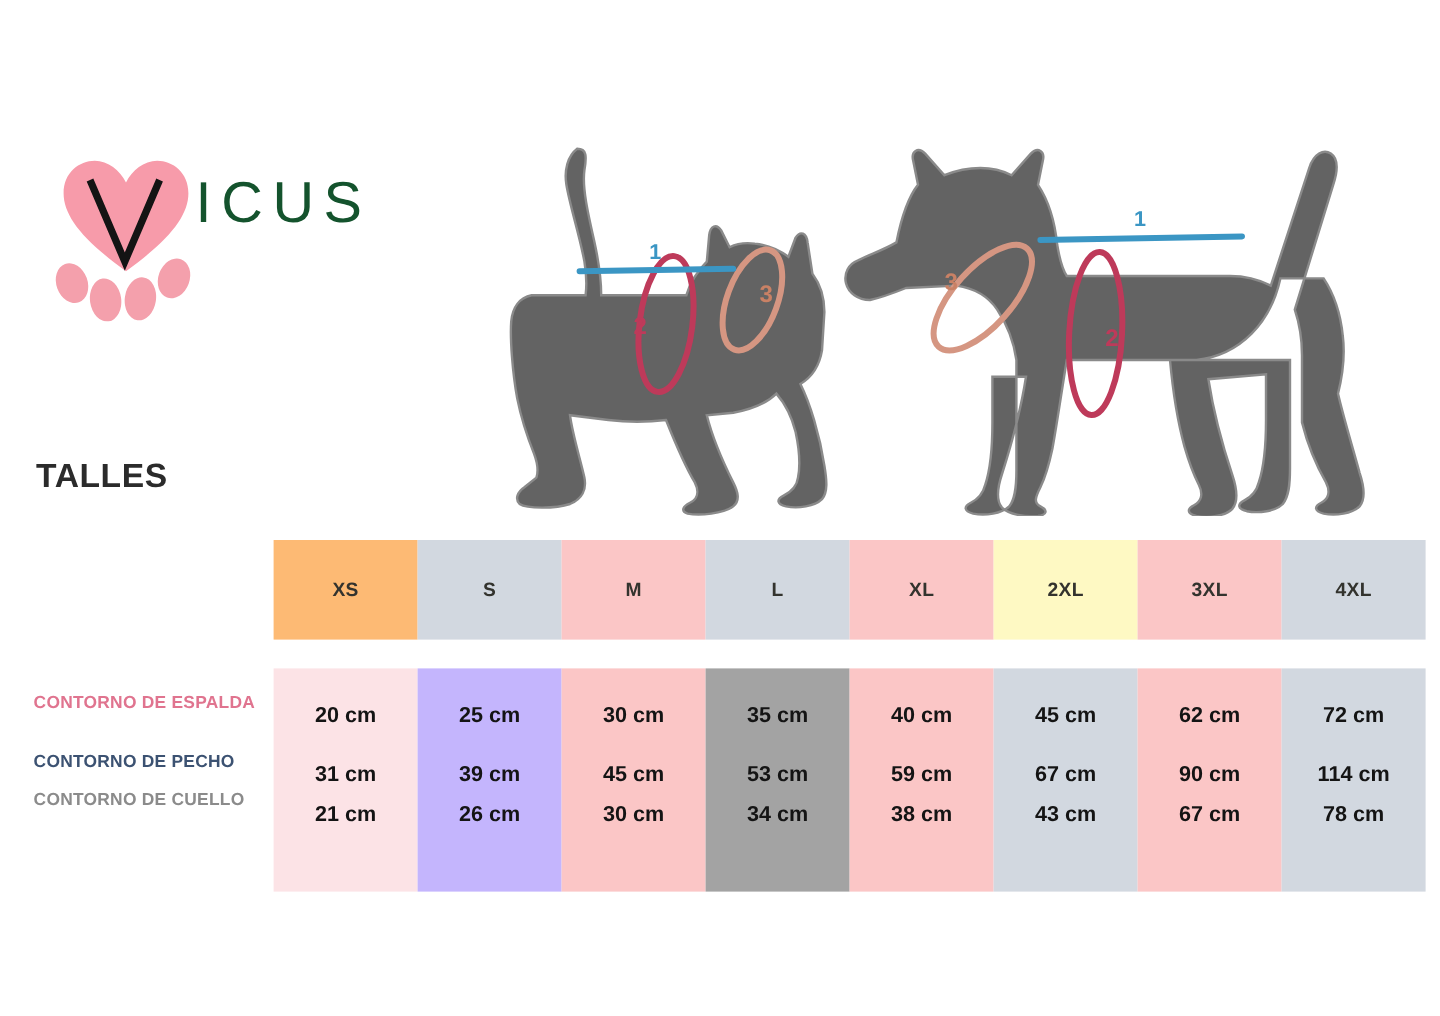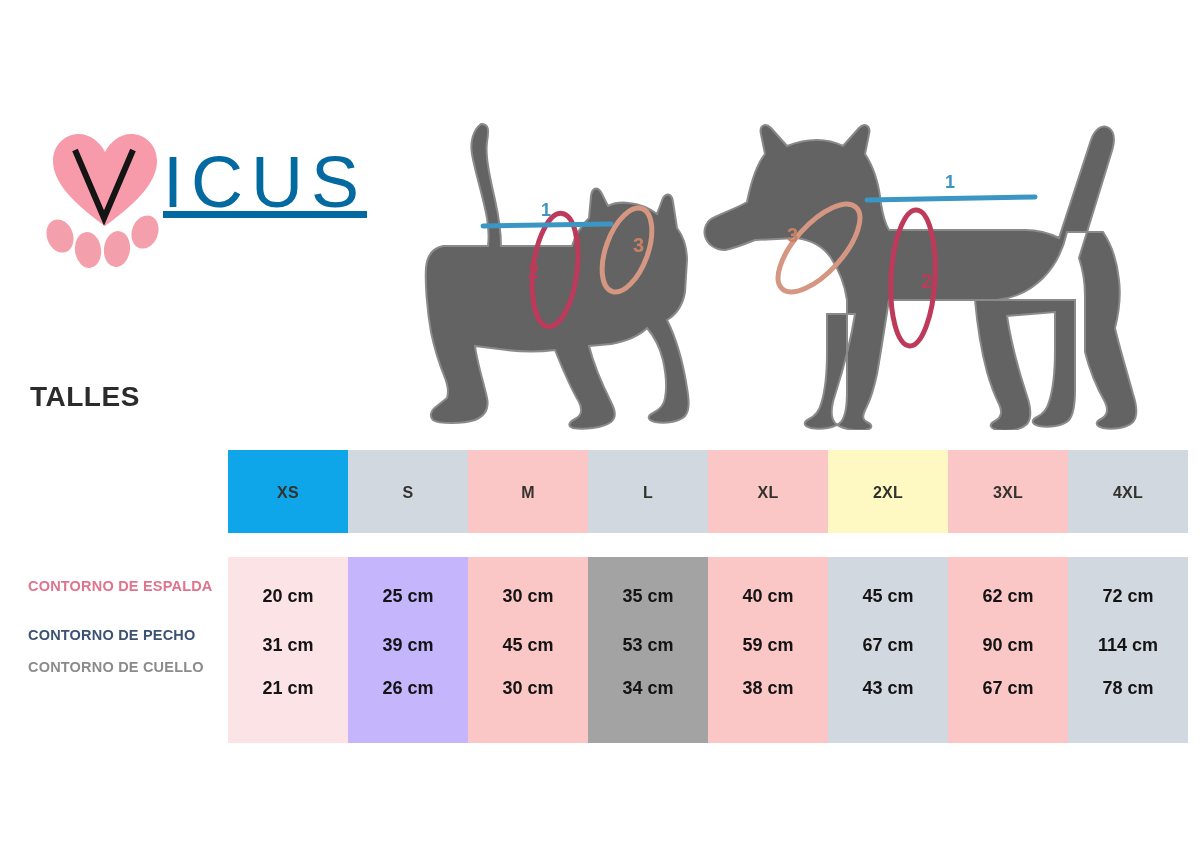--- a/index.html
+++ b/index.html
@@ -28,27 +28,26 @@
     position: absolute;
     left: 0;
     top: 0;
     width: 120px;
     height: 140px;
   }
   #logo-wordmark {
     position: absolute;
     left: 118px;
     top: 18px;
-    font-size: 72px;
+    font-size: 48px;
     letter-spacing: 8px;
-    color: #0369a1;
+    color: #14532d;
     font-weight: 400;
     font-family: "Liberation Sans", sans-serif;
     line-height: 1;
-    text-decoration: underline;
   }
 
   
   #illustration {
     position: absolute;
     left: 415px;
     top: 100px;
     width: 740px;
     height: 330px;
   }
@@ -109,21 +108,21 @@
     left: 0;
     right: 0;
     text-align: center;
     font-size: 18px;
     font-weight: bold;
     color: #141414;
     white-space: nowrap;
   }
   .cell.r0 { top: 29px; }
   .cell.r1 { top: 78px; }
-  .cell.r2 { top: 121px; }
+  .cell.r2 { top: 111px; }
 
   
   #row-labels {
     position: absolute;
     left: 28px;
     top: 445px;
     width: 200px;
     height: 275px;
   }
   .row-label {
@@ -318,21 +317,21 @@
 
 <div id="row-labels">
   <div class="row-label" id="row-label-0" style="color: rgb(224, 116, 143);">CONTORNO DE ESPALDA</div>
   <div class="row-label" id="row-label-1" style="color: rgb(60, 82, 114);">CONTORNO DE PECHO</div>
   <div class="row-label" id="row-label-2" style="color: rgb(139, 139, 139);">CONTORNO DE CUELLO</div>
 </div>
 
 <div id="table-area">
 
   <div class="band" id="header-band">
-    <div class="col" style="background: #0ea5e9;">
+    <div class="col" style="background: #fdba74;">
         <span class="size-label">XS</span>
       </div>
     <div class="col" style="background: rgb(210, 216, 224);">
         <span class="size-label">S</span>
       </div>
     <div class="col" style="background: rgb(251, 198, 198);">
         <span class="size-label">M</span>
       </div>
     <div class="col" style="background: rgb(210, 216, 224);">
         <span class="size-label">L</span>

